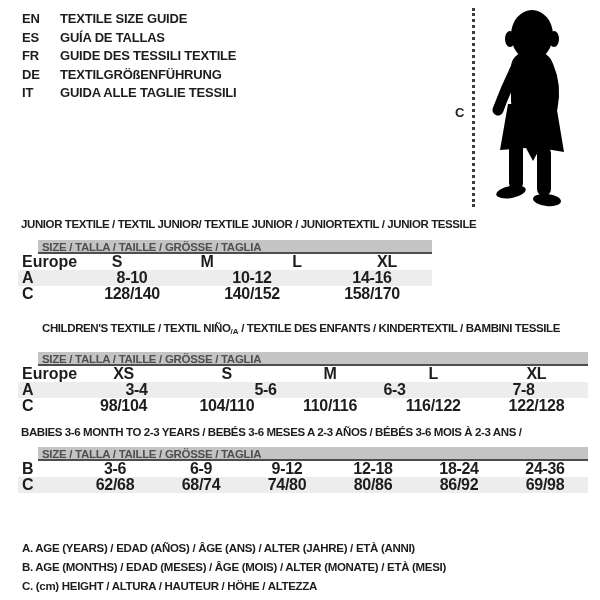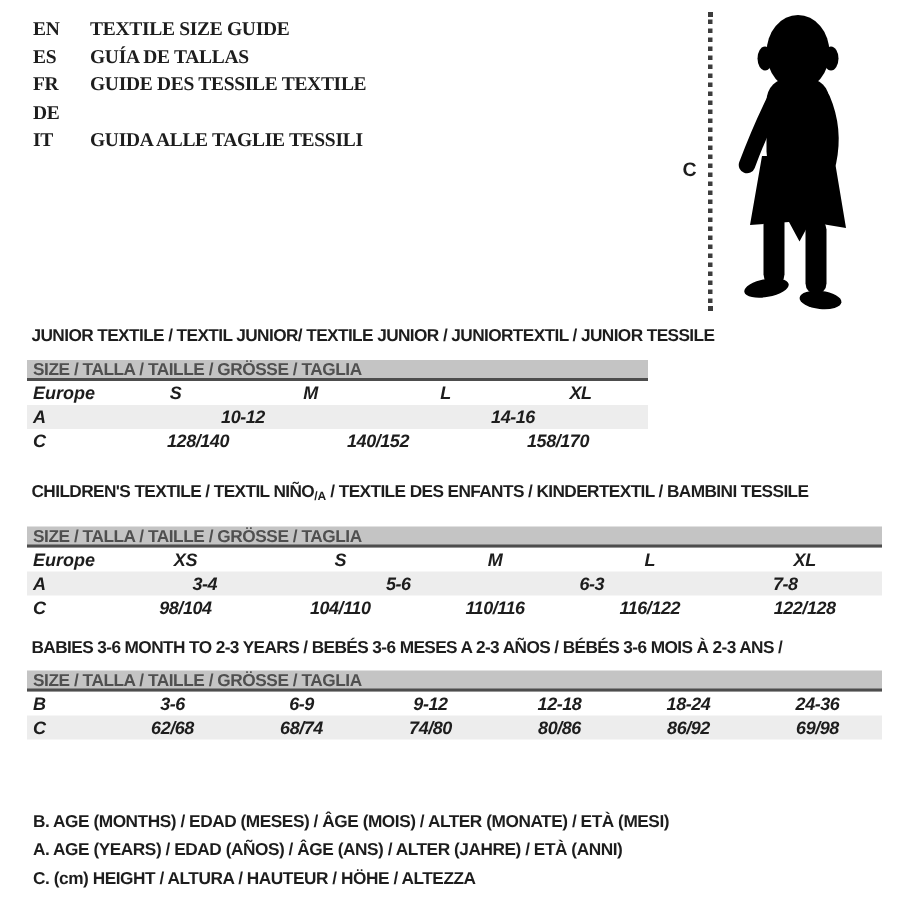--- a/index.html
+++ b/index.html
@@ -4,43 +4,43 @@
 <style>
   * { margin:0; padding:0; box-sizing:border-box; }
   body { background:#ffffff; }
   .canvas {
     position:relative; width:600px; height:600px; background:#ffffff;
     font-family:"Liberation Sans", sans-serif; font-weight:bold; color:#1d1d1d;
     overflow:hidden;
   }
   
   .lang-list { position:absolute; left:22px; top:10px; }
-  .lang-row { display:flex; height:18.5px; line-height:18.5px; font-size:13px; letter-spacing:-0.2px;font-family:Liberation Serif, serif; }
+  .lang-row { display:flex; height:18.5px; line-height:18.5px; font-size:13px; letter-spacing:-0.2px; }
   .lang-code { width:38px; }
   
   .baby-line { position:absolute; left:472px; top:8px; height:199px; width:0; border-left:3px dotted #3c3c3c; }
   .c-label { position:absolute; left:455px; top:105px; font-size:13px; }
   .baby-svg { position:absolute; left:484px; top:8px; }
   
   .tbl { position:absolute; left:18px; }
   .tbl1 { top:217px; width:414px; }
   .tbl2 { top:321px; width:570px; }
   .tbl3 { top:424px; width:570px; }
   .tbl-title { font-size:11.5px; letter-spacing:-0.4px; white-space:nowrap; line-height:14px; padding-left:3px; }
   .tbl1 .tbl-title { margin-bottom:9px; }
-  .tbl2 .tbl-title { margin-bottom:13px; }
+  .tbl2 .tbl-title { margin-bottom:13px;margin-left:21px; }
   .tbl3 .tbl-title { line-height:16px; margin-bottom:0; }
   .tbl3 .title-block { margin-bottom:7px; }
   .subsc { font-size:8px; vertical-align:-2px; letter-spacing:0; }
   .size-band {
     background:#c4c4c4; color:#4f4f4f; font-size:11.5px; letter-spacing:-0.3px;
     height:14px; line-height:14px; padding-left:4px;
-    border-bottom:2.5px solid #4d4d4d; white-space:nowrap;
+    border-bottom:2.5px solid #4d4d4d; white-space:nowrap;margin-left:20px;
   }
-  .trow { display:flex; height:16px; line-height:16px; font-size:12px;font-style:italic; }
+  .trow { display:flex; height:16px; line-height:16px; font-size:16px; }
   .trow .lbl { width:54px; padding-left:4px; text-align:left; }
   .trow .cell { flex:1; text-align:center; letter-spacing:-0.3px; }
   .trow.shaded { background:#ededed; }
   
   .legend { position:absolute; left:22px; top:539px; }
   .legend-line { height:19px; line-height:19px; font-size:11.5px; letter-spacing:-0.3px; white-space:nowrap; }
 </style>
 </head>
 <body>
 
@@ -50,24 +50,25 @@
     <div class="lang-row">
       <span class="lang-code">EN</span>
       <span class="lang-title">TEXTILE SIZE GUIDE</span>
     </div>
     <div class="lang-row">
       <span class="lang-code">ES</span>
       <span class="lang-title">GUÍA DE TALLAS</span>
     </div>
     <div class="lang-row">
       <span class="lang-code">FR</span>
-      <span class="lang-title">GUIDE DES TESSILE TEXTILE</span>
+      <span class="lang-title">GUIDE DES TESSILI TEXTILE</span>
     </div>
     <div class="lang-row">
       <span class="lang-code">DE</span>
+      <span class="lang-title">TEXTILGRÖßENFÜHRUNG</span>
     </div>
     <div class="lang-row">
       <span class="lang-code">IT</span>
       <span class="lang-title">GUIDA ALLE TAGLIE TESSILI</span>
     </div>
   </div>
 
   <span class="c-label">C</span>
   <div class="baby-line"></div>
   <svg class="baby-svg" width="100" height="200" viewBox="0 0 100 200" xmlns="http://www.w3.org/2000/svg">
@@ -91,20 +92,21 @@
     <div class="size-band">SIZE / TALLA / TAILLE / GRÖSSE / TAGLIA</div>
     <div class="trow">
       <span class="lbl">Europe</span>
       <span class="cell">S</span>
       <span class="cell">M</span>
       <span class="cell">L</span>
       <span class="cell">XL</span>
     </div>
     <div class="trow shaded">
       <span class="lbl">A</span>
+      <span class="cell">8-10</span>
       <span class="cell">10-12</span>
       <span class="cell">14-16</span>
     </div>
     <div class="trow">
       <span class="lbl">C</span>
       <span class="cell">128/140</span>
       <span class="cell">140/152</span>
       <span class="cell">158/170</span>
     </div>
   </div>
@@ -156,18 +158,18 @@
       <span class="cell">62/68</span>
       <span class="cell">68/74</span>
       <span class="cell">74/80</span>
       <span class="cell">80/86</span>
       <span class="cell">86/92</span>
       <span class="cell">69/98</span>
     </div>
   </div>
 
   <div class="legend">
+    <div class="legend-line">A. AGE (YEARS) / EDAD (AÑOS) / ÂGE (ANS) / ALTER (JAHRE) / ETÀ (ANNI)</div>
     <div class="legend-line">B. AGE (MONTHS) / EDAD (MESES) / ÂGE (MOIS) / ALTER (MONATE) / ETÀ (MESI)</div>
-    <div class="legend-line">A. AGE (YEARS) / EDAD (AÑOS) / ÂGE (ANS) / ALTER (JAHRE) / ETÀ (ANNI)</div>
     <div class="legend-line">C. (cm) HEIGHT / ALTURA / HAUTEUR / HÖHE / ALTEZZA</div>
   </div>
 
 </div>
 
 </body></html>

